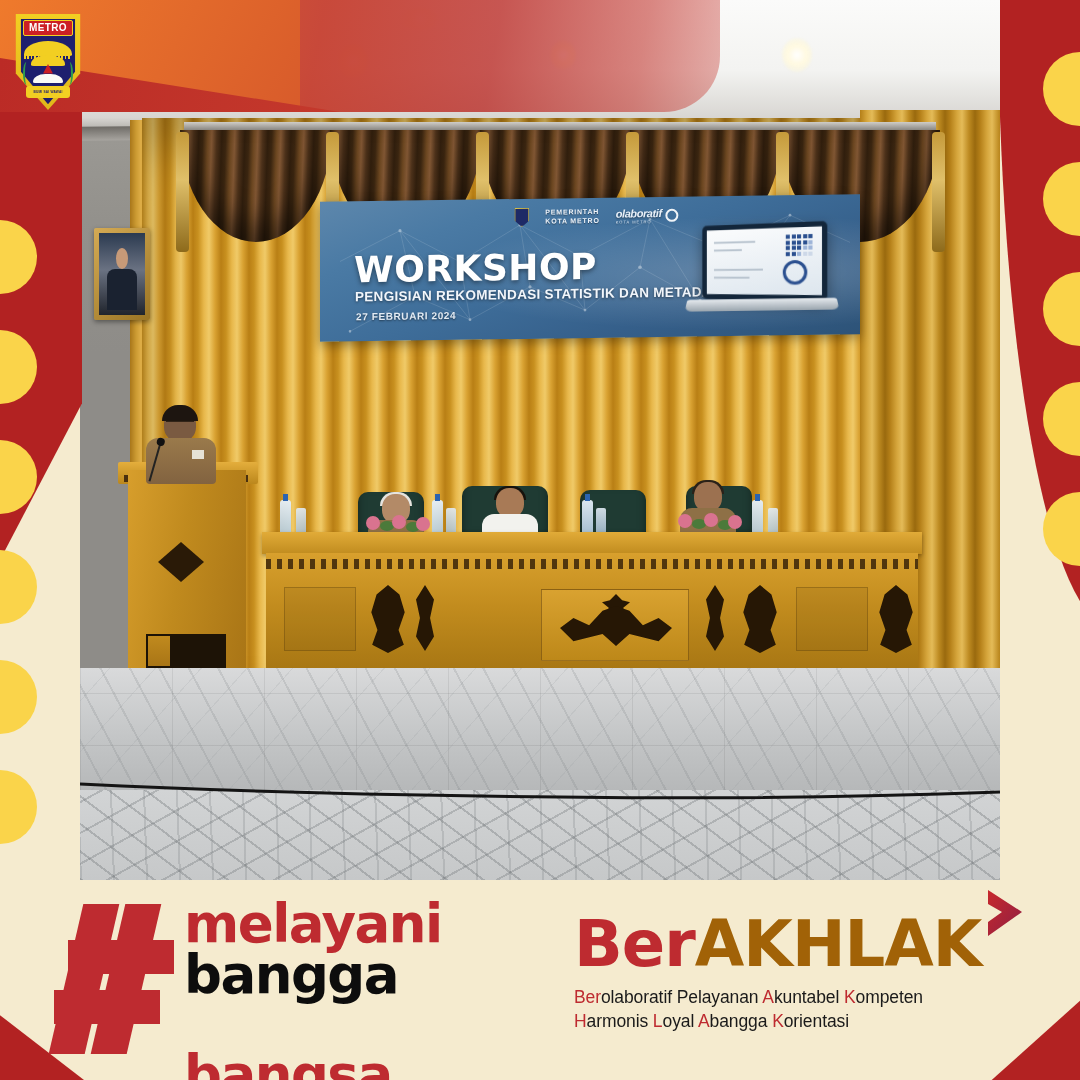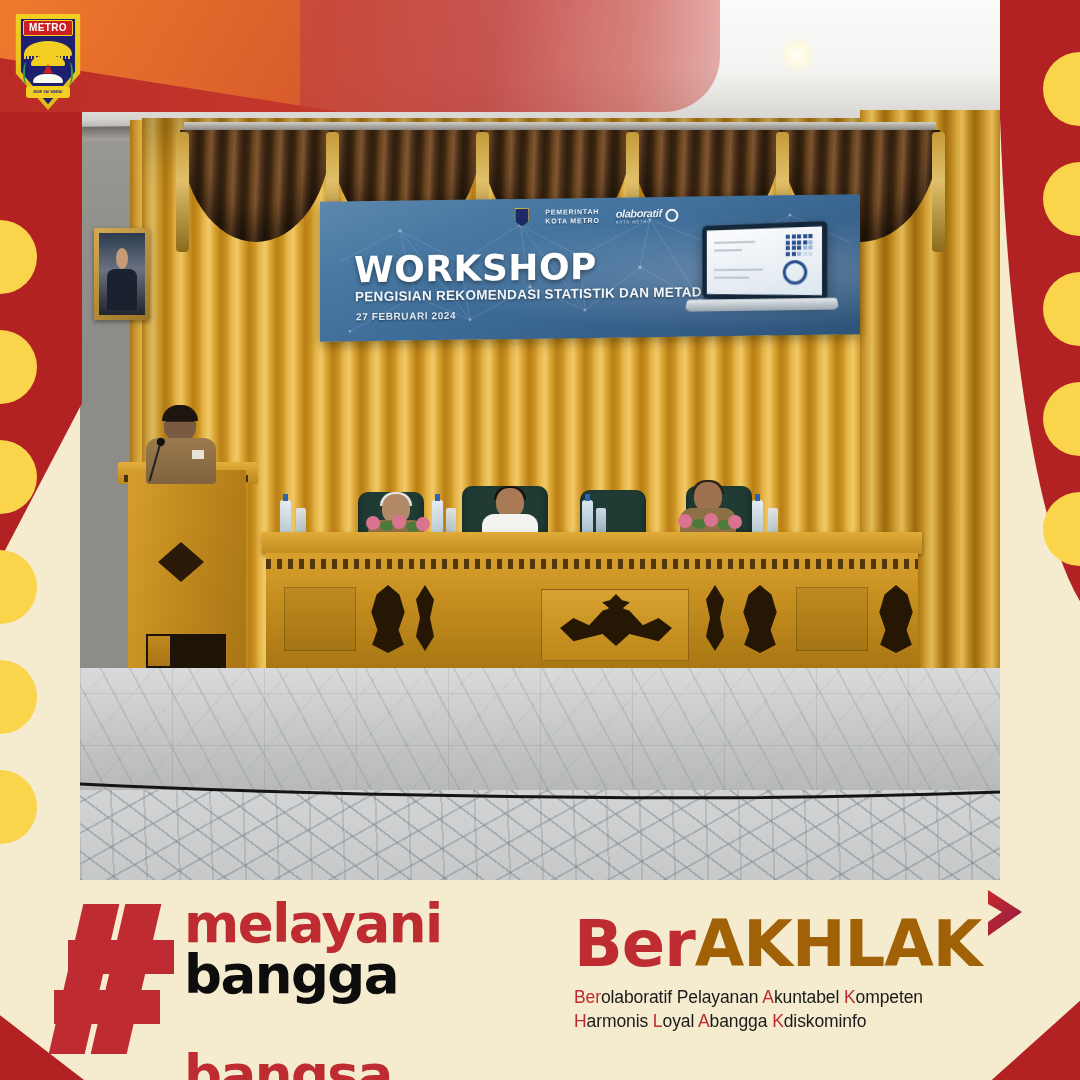--- a/index.html
+++ b/index.html
@@ -763,17 +763,17 @@
           <linearGradient id="cg" x1="0" y1="0" x2="1" y2="1">
             <stop offset="0%" stop-color="#C8282C"></stop>
               <stop offset="100%" stop-color="#8E1F44"></stop>
           </linearGradient>
         </defs>
         <path d="M6 2 L40 24 L6 48 L6 34 L20 24 L6 16 Z" fill="url(#cg)"></path>
       </svg>
     </div>
     <div class="ba-sub">
       <div id="ba-s1"><span class="r">Ber</span><span>olaboratif Pelayanan </span><span class="r">A</span><span>kuntabel </span><span class="r">K</span><span>ompeten</span></div>
-      <div id="ba-s2"><span class="r">H</span><span>armonis </span><span class="r">L</span><span>oyal </span><span class="r">A</span><span>bangga </span><span class="r">K</span><span>diskominfo</span></div>
+      <div id="ba-s2"><span class="r">H</span><span>armonis </span><span class="r">L</span><span>oyal </span><span class="r">A</span><span>bangga </span><span class="r">K</span><span>orientasi</span></div>
     </div>
   </div>
 
 </div>
 
 </body></html>

